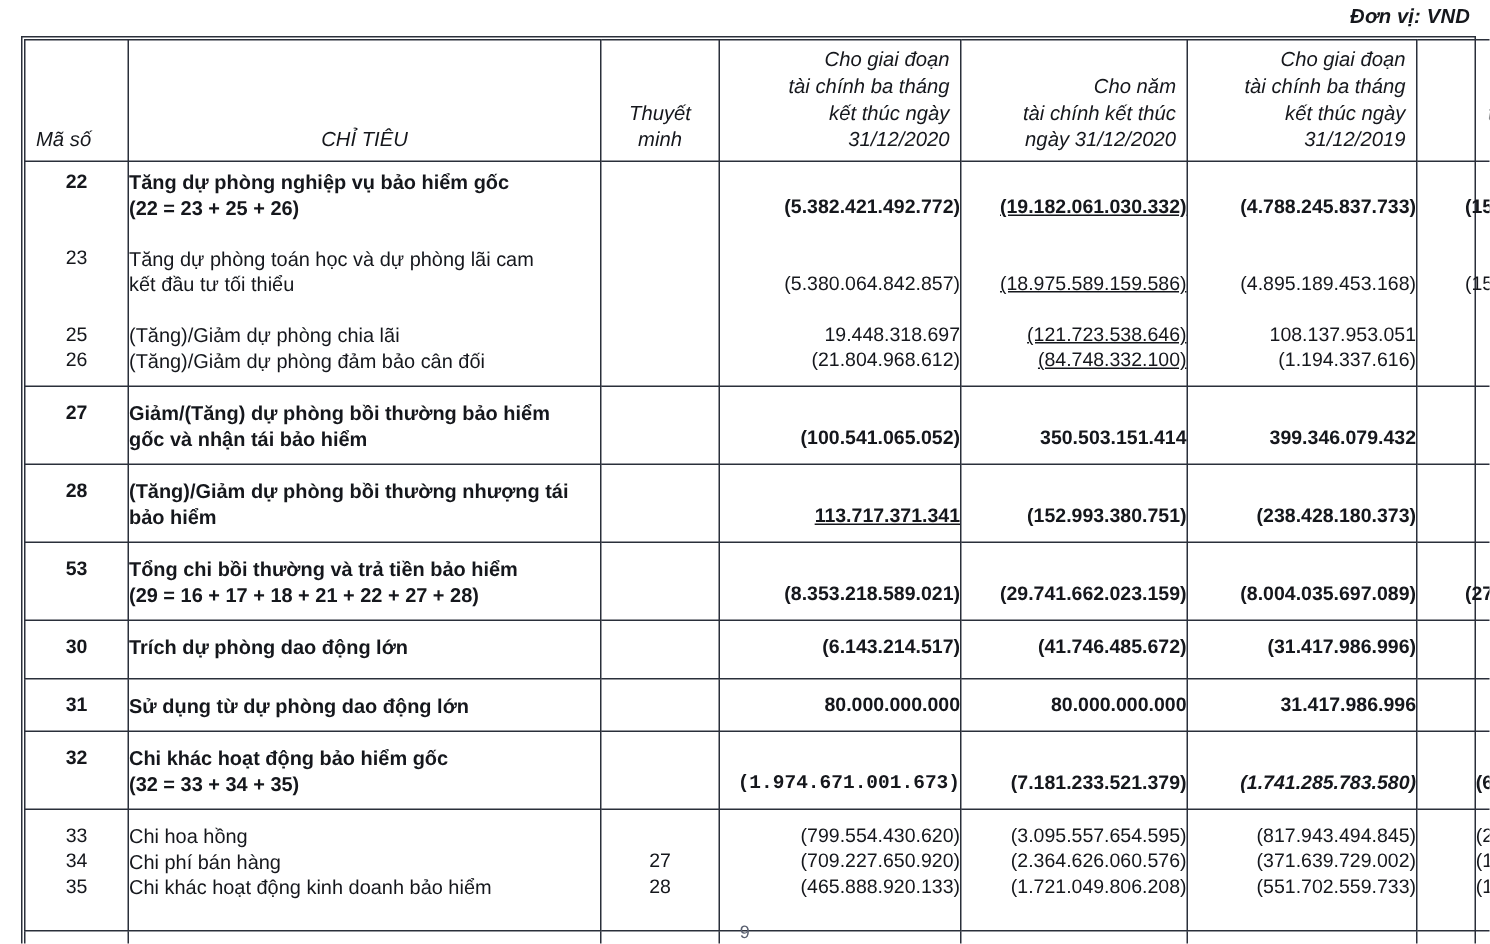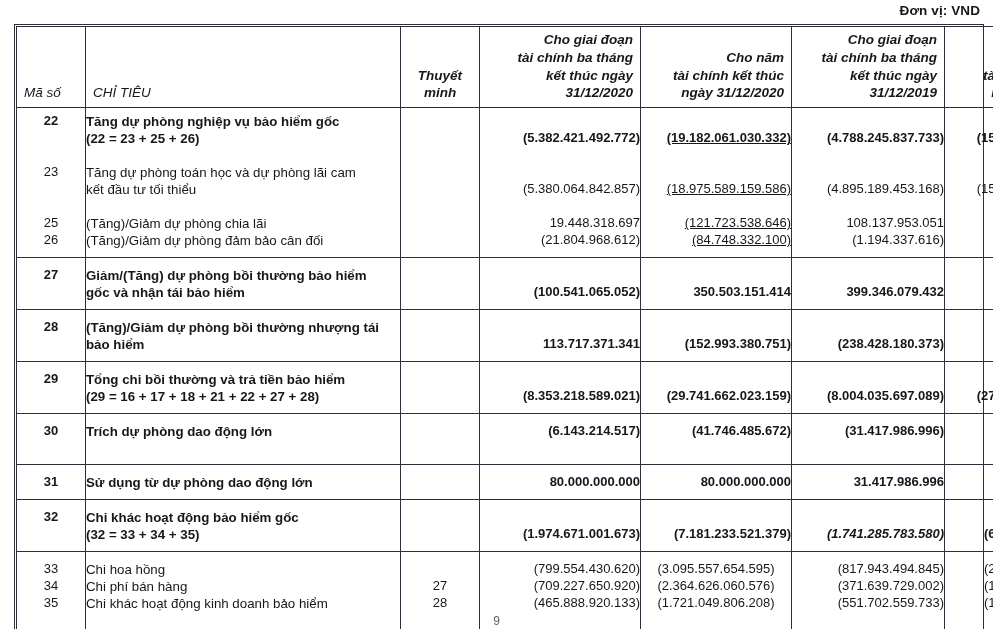--- a/index.html
+++ b/index.html
@@ -22,20 +22,21 @@
     width: 993px;
     height: 629px;
   }
 
   
   .unit-note {
     position: absolute;
     right: 13px;
     top: 3px;
     font-size: 13.5px;
+    font-style: italic;
     font-weight: 600;
     letter-spacing: 0.1px;
     white-space: nowrap;
   }
 
   
   .tbl-wrap {
     position: absolute;
     left: 14px;
     top: 24px;
@@ -61,21 +62,21 @@
 
   table.fin th {
     font-weight: 400;
     font-style: italic;
     vertical-align: bottom;
     padding: 4px 7px 5px 7px;
     line-height: 1.32;
     font-size: 13.5px;
   }
   th.h-ma    { text-align: left; width: 54px; }
-  th.h-ct    { text-align: left; width: 300px; }
+  th.h-ct    { text-align: center; width: 300px; }
   th.h-tm    { text-align: center; width: 64px; }
   th.h-num   { text-align: right; }
   th.c1 { width: 146px; }
   th.c2 { width: 136px; margin-left: 40px; }
   th.c3 { width: 138px; }
   th.c4 { width: 142px; }
 
   table.fin td {
     vertical-align: top;
     padding: 0;
@@ -101,21 +102,21 @@
     padding: 0 7px 0 4px;
     white-space: nowrap;
   }
 
   
   .ln { height: 17px; display: block; }
   .ln.blank { height: 17px; }
 
   .bold { font-weight: 700; }
 
-  .blk { display: block; font-weight: bold; }
+  .blk { display: block; }
 
   
   .page-no {
     position: absolute;
     left: 0;
     right: 0;
     bottom: 1px;
     text-align: center;
     font-size: 12px;
     color: #5a6070;
@@ -271,40 +272,40 @@
               <span class="ln bold"></span>
             </td>
             <td class="c-ct" style="padding-top: 9px; padding-bottom: 8px;">
               <span class="ln bold">(Tăng)/Giảm dự phòng bồi thường nhượng tái</span>
               <span class="ln bold">bảo hiểm</span>
             </td>
             <td class="c-tm" style="padding-top: 9px; padding-bottom: 8px;">
               <span class="ln"></span>
               <span class="ln"></span>
             </td>
-            <td class="c-num" style="padding-top: 9px; padding-bottom: 8px;">
+            <td class="c-num" style="padding-top: 9px; padding-bottom: 8px; text-decoration: underline;">
               <span class="ln bold"></span>
               <span class="ln bold">113.717.371.341</span>
             </td>
             <td class="c-num" style="padding-top: 9px; padding-bottom: 8px;">
               <span class="ln bold"></span>
               <span class="ln bold">(152.993.380.751)</span>
             </td>
             <td class="c-num" style="padding-top: 9px; padding-bottom: 8px;">
               <span class="ln bold"></span>
               <span class="ln bold">(238.428.180.373)</span>
             </td>
             <td class="c-num" style="padding-top: 9px; padding-bottom: 8px;">
               <span class="ln bold"></span>
               <span class="ln bold">(396.604.312.873)</span>
             </td>
           </tr>
           <tr>
             <td class="c-ma" style="padding-top: 9px; padding-bottom: 8px;">
-              <span class="ln bold">29</span>
+              <span class="ln bold">53</span>
               <span class="ln bold"></span>
             </td>
             <td class="c-ct" style="padding-top: 9px; padding-bottom: 8px;">
               <span class="ln bold">Tổng chi bồi thường và trả tiền bảo hiểm</span>
               <span class="ln bold">(29 = 16 + 17 + 18 + 21 + 22 + 27 + 28)</span>
             </td>
             <td class="c-tm" style="padding-top: 9px; padding-bottom: 8px;">
               <span class="ln"></span>
               <span class="ln"></span>
             </td>
@@ -334,21 +335,21 @@
             </td>
             <td class="c-tm" style="padding-top: 9px; padding-bottom: 8px;">
               <span class="ln"></span>
             </td>
             <td class="c-num" style="padding-top: 9px; padding-bottom: 8px;">
               <span class="ln bold">(6.143.214.517)</span>
             </td>
             <td class="c-num" style="padding-top: 9px; padding-bottom: 8px;">
               <span class="ln bold">(41.746.485.672)</span>
             </td>
-            <td class="c-num" style="padding-top: 9px; padding-bottom: 24px;">
+            <td class="c-num" style="padding-top: 9px; padding-bottom: 12px;">
               <span class="ln bold">(31.417.986.996)</span>
             </td>
             <td class="c-num" style="padding-top: 9px; padding-bottom: 8px;">
               <span class="ln bold">(143.305.387.775)</span>
             </td>
           </tr>
           <tr>
             <td class="c-ma" style="padding-top: 9px; padding-bottom: 8px;">
               <span class="ln bold">31</span>
             </td>
@@ -377,21 +378,21 @@
               <span class="ln bold"></span>
             </td>
             <td class="c-ct" style="padding-top: 9px; padding-bottom: 8px;">
               <span class="ln bold">Chi khác hoạt động bảo hiểm gốc</span>
               <span class="ln bold">(32 = 33 + 34 + 35)</span>
             </td>
             <td class="c-tm" style="padding-top: 9px; padding-bottom: 8px;">
               <span class="ln"></span>
               <span class="ln"></span>
             </td>
-            <td class="c-num" style="padding-top: 9px; padding-bottom: 0;">
+            <td class="c-num" style="padding-top: 9px; padding-bottom: 0; font-family: Liberation Mono, monospace;">
               <span class="ln bold"></span>
               <span class="ln bold">(1.974.671.001.673)</span>
             </td>
             <td class="c-num" style="padding-top: 9px; padding-bottom: 8px;">
               <span class="ln bold"></span>
               <span class="ln bold">(7.181.233.521.379)</span>
             </td>
             <td class="c-num" style="padding-top: 9px; padding-bottom: 0; font-style: italic;">
               <span class="ln bold"></span>
               <span class="ln bold">(1.741.285.783.580)</span>
@@ -415,21 +416,21 @@
             <td class="c-tm" style="padding-top: 9px; padding-bottom: 8px;">
               <span class="ln"></span>
               <span class="ln">27</span>
               <span class="ln">28</span>
             </td>
             <td class="c-num" style="padding-top: 9px; padding-bottom: 8px;">
               <span class="ln">(799.554.430.620)</span>
               <span class="ln">(709.227.650.920)</span>
               <span class="ln">(465.888.920.133)</span>
             </td>
-            <td class="c-num" style="padding-top: 9px; padding-bottom: 0; text-align: center;">
+            <td class="c-num" style="padding-top: 9px; padding-bottom: 0;">
               <span class="ln">(3.095.557.654.595)</span>
               <span class="ln">(2.364.626.060.576)</span>
               <span class="ln">(1.721.049.806.208)</span>
             </td>
             <td class="c-num" style="padding-top: 9px; padding-bottom: 8px;">
               <span class="ln">(817.943.494.845)</span>
               <span class="ln">(371.639.729.002)</span>
               <span class="ln">(551.702.559.733)</span>
             </td>
             <td class="c-num" style="padding-top: 9px; padding-bottom: 8px;">

